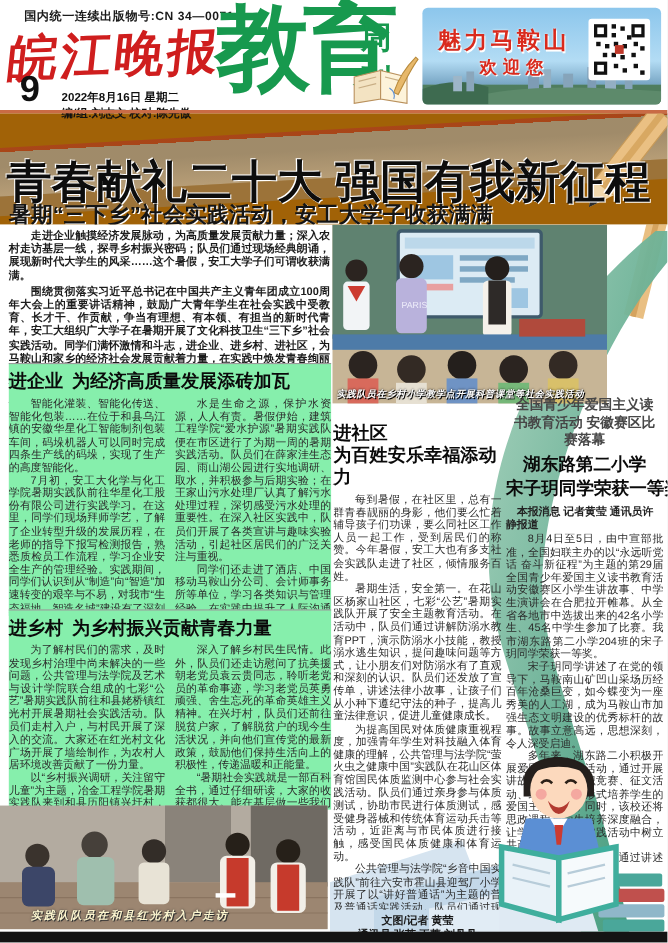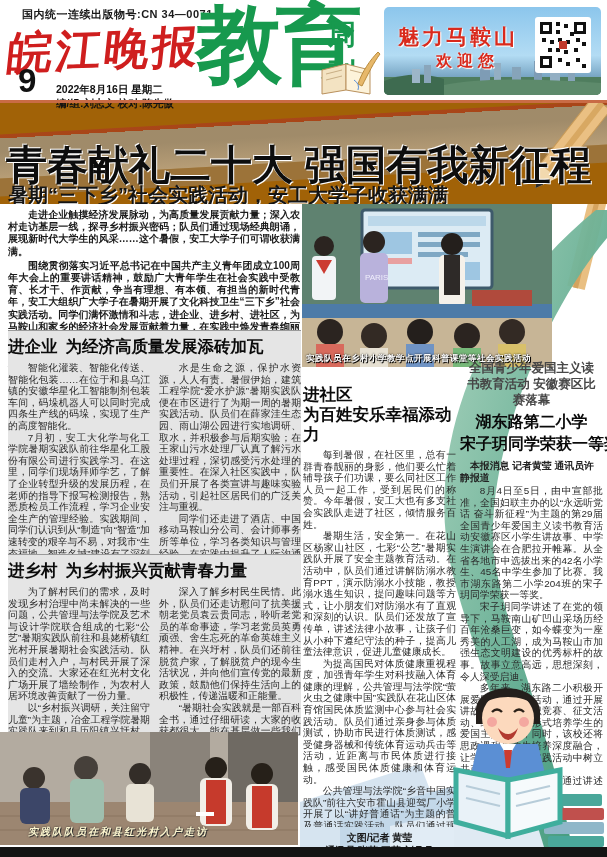--- a/index.html
+++ b/index.html
@@ -44,23 +44,23 @@
 
   
   .content{position:absolute;top:204px;left:0;width:607px;height:643px;background:#fff;}
   .ribbon-svg{position:absolute;left:0;top:0;z-index:0;}
 
   .intro{position:absolute;left:8px;top:5px;width:292px;z-index:2;font-weight:bold;color:#1c1c1c;}
   .intro p{margin:0 0 2px 0;font-size:10px;line-height:12.2px;text-indent:2em;text-align:justify;}
 
   .photo-top{position:absolute;left:302px;top:0;width:250px;height:163px;z-index:2;overflow:hidden;}
   .photo-caption{position:absolute;left:4px;bottom:2px;right:4px;font-size:8.5px;color:#fff;z-index:3;
-    text-shadow:0 0 2px #000,1px 1px 0 #000;font-weight:bold;letter-spacing:.5px;}
-
-  .section-art{position:absolute;z-index:2;background:#e5e5e5;}
+    text-shadow:0 0 2px #000,1px 1px 0 #000;font-weight:bold;letter-spacing:.5px;font-style:italic;}
+
+  .section-art{position:absolute;z-index:2;background:#86efac;}
   .sec-heading{font-size:16.5px;font-weight:bold;color:#0a0a0a;margin:0;padding:5px 0 4px 0;border-top:1px solid #9a9a9a;white-space:nowrap;}
   .sec-heading .tag{margin-right:8px;}
   .cols{display:flex;gap:9px;overflow:hidden;}
   .col{width:142px;overflow:hidden;}
   .col p, .flow p{margin:0;font-size:9.9px;line-height:11.6px;text-indent:2em;text-align:justify;color:#2a2a2a;}
 
   .art-enterprise{left:8px;top:126px;width:293px;}
   .art-enterprise .cols{height:198px;}
   .art-village{left:8px;top:350px;width:293px;}
   .art-village .cols{height:150px;}

